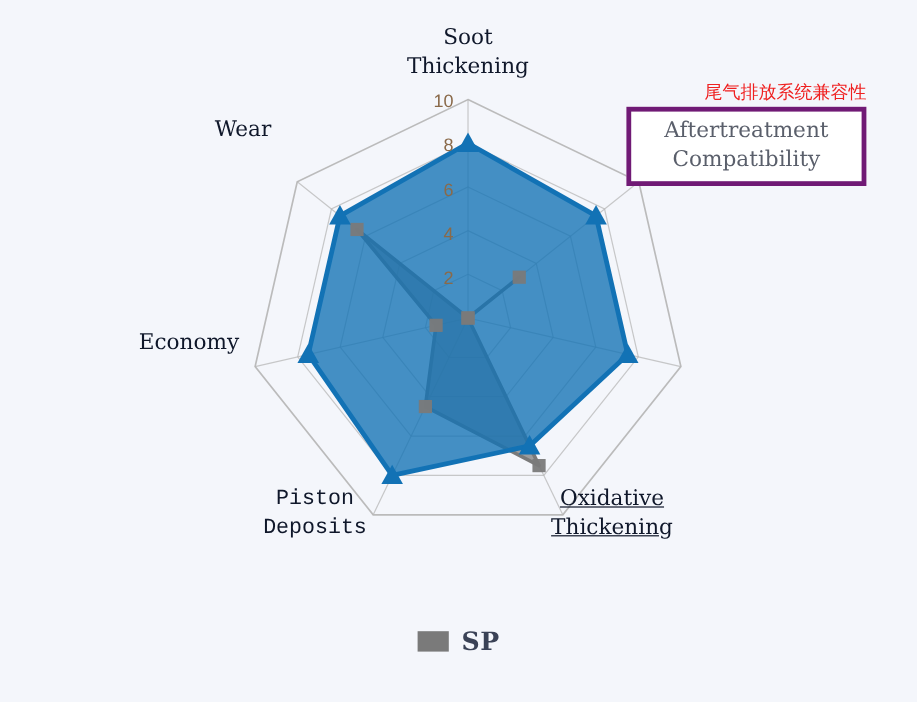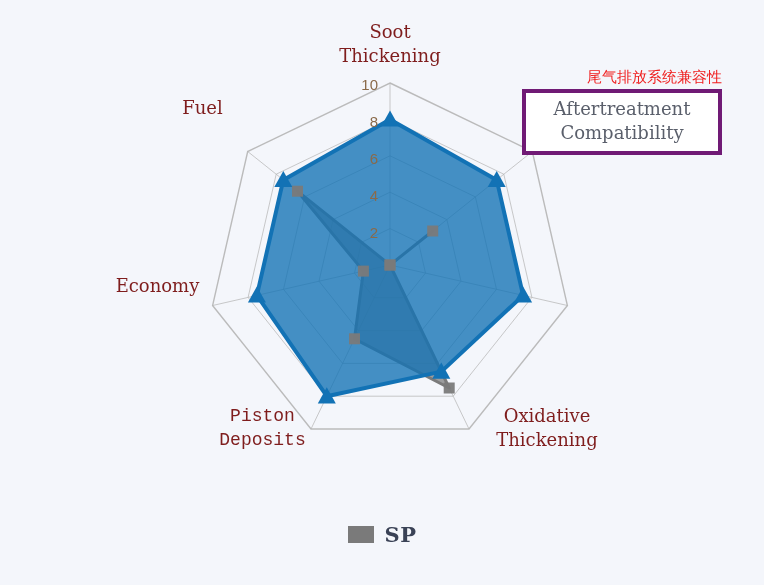--- a/index.html
+++ b/index.html
@@ -8,21 +8,21 @@
     background:#f4f6fb;
     font-family:"DejaVu Serif", serif;
     overflow:hidden;
     position:relative;
   }
   #chart-root{position:absolute;left:0;top:0;width:764px;height:585px;}
   svg#radar{position:absolute;left:0;top:0;width:764px;height:585px;display:block;}
 
   .axis-label{
     position:absolute;
-    color:#7f1d1d;
+    color:#0f172a;
     font-size:18px;
     line-height:24px;
     text-align:center;
     white-space:pre-line;
     font-family:"DejaVu Serif", serif;
   }
   .tick-label{
     position:absolute;
     color:#8a6a4a;
     font-size:15px;
@@ -123,26 +123,26 @@
   <div class="tick-label" style="left:352px;top:224px;">2</div>
   <div class="tick-label" style="left:352px;top:187px;">4</div>
   <div class="tick-label" style="left:352px;top:150px;">6</div>
   <div class="tick-label" style="left:352px;top:113px;">8</div>
   <div class="tick-label" style="left:344px;top:76px;width:34px;">10</div>
 
   <div class="axis-label" style="left:330px;top:20px;width:120px;">Soot
 Thickening</div>
   <div class="axis-label" style="left:560px;top:95px;width:170px;opacity:0;">Aftertreatment
 Compatibility</div>
-  <div class="axis-label" style="left:477px;top:404px;width:140px;">Oxidative
+  <div class="axis-label" style="left:440px;top:404px;width:140px;text-decoration:underline;">Oxidative
 Thickening</div>
   <div class="axis-label" style="left:200px;top:404px;width:125px;font-family:Liberation Mono, monospace;">Piston
 Deposits</div>
   <div class="axis-label" style="left:110px;top:274px;width:95px;">Economy</div>
-  <div class="axis-label" style="left:155px;top:96px;width:95px;">Fuel</div>
+  <div class="axis-label" style="left:155px;top:96px;width:95px;">Wear</div>
 
   <div id="annotation-wrap">
     <div id="annotation-cn">尾气排放系统兼容性</div>
     <div id="annotation-box">
       <div class="txt">Aftertreatment
 Compatibility</div>
     </div>
   </div>
 
   <div id="legend">

